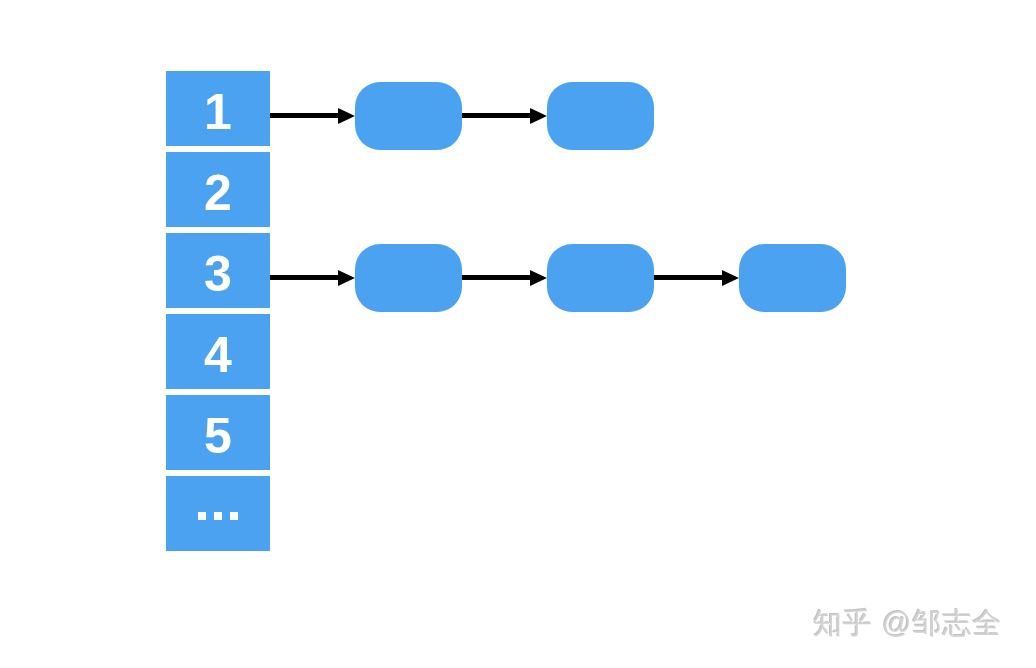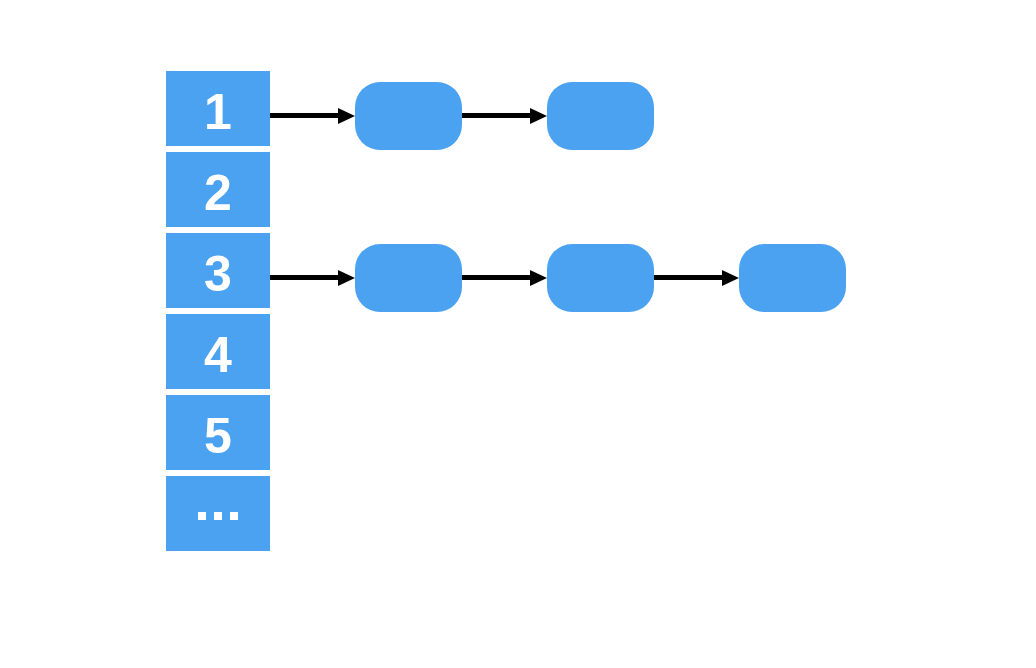--- a/index.html
+++ b/index.html
@@ -119,13 +119,16 @@
       <div class="bucket-row">
         <div class="bucket-cell">
           <div class="dots">
             <div class="dot"></div>
             <div class="dot"></div>
             <div class="dot"></div>
           </div>
         </div>
       </div>
     </div>
+  <div class="watermark">
+    <span>知乎 @邹志全</span>
+  </div>
 </div>
 
 </body></html>

